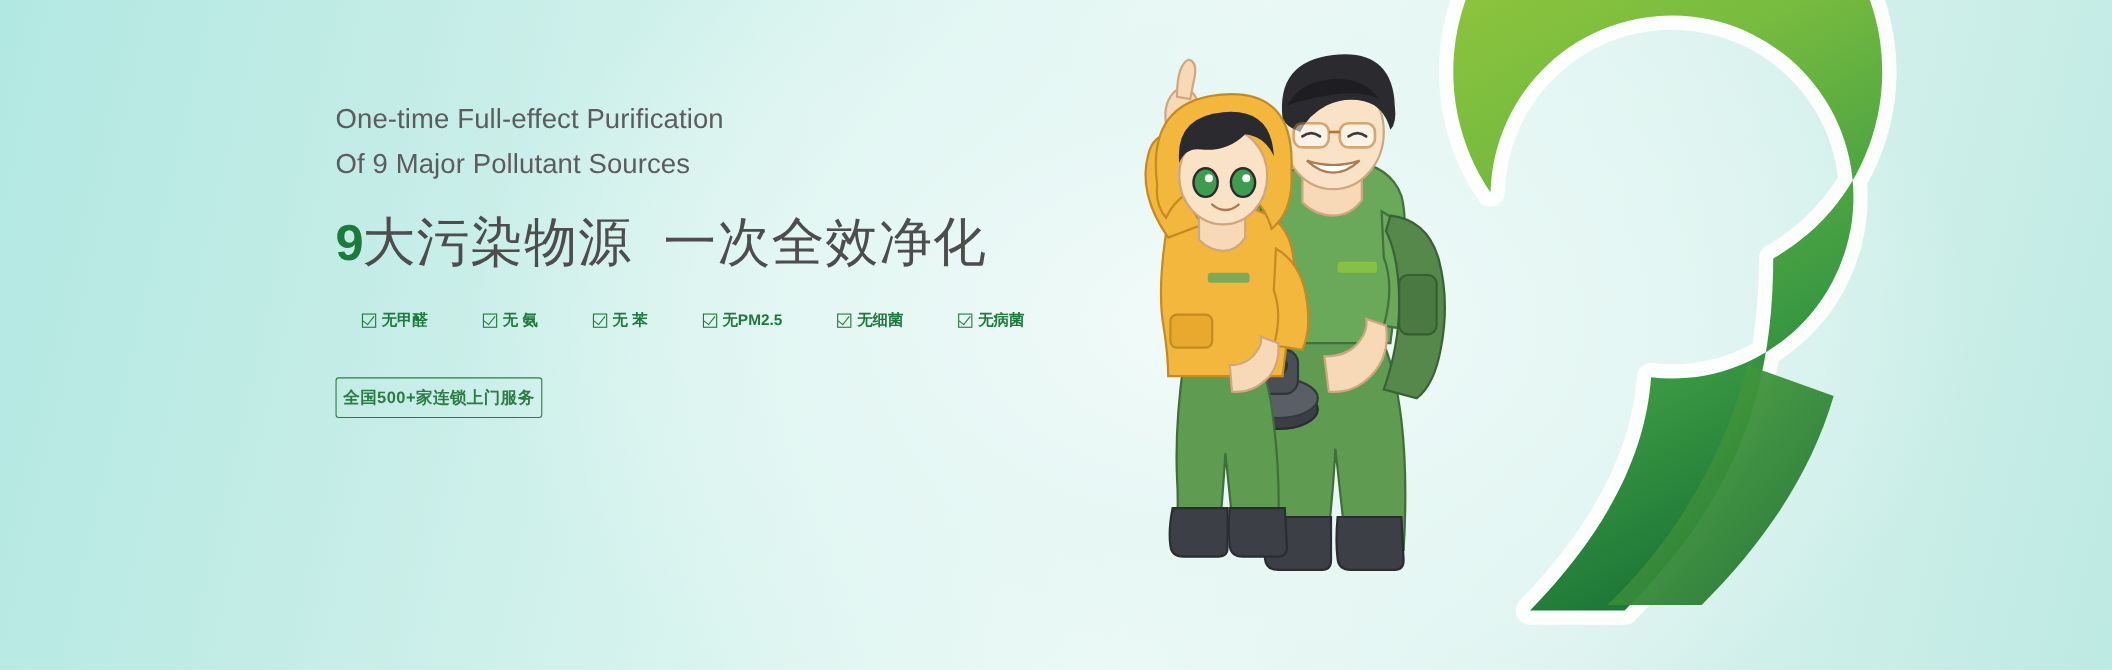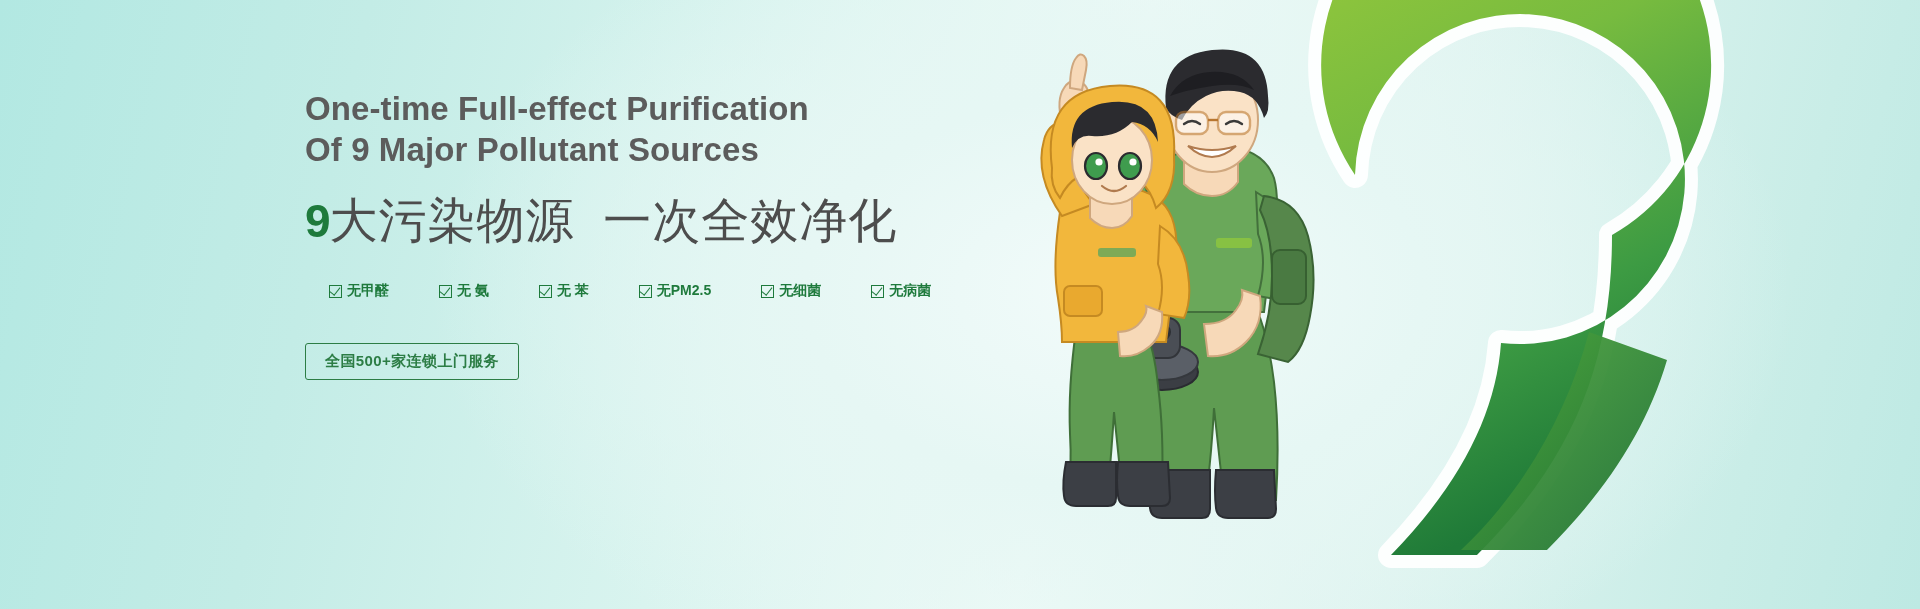--- a/index.html
+++ b/index.html
@@ -17,23 +17,23 @@
     overflow:hidden;
   }
 
   
   .copy {
     position:absolute;
     left:305px; top:88px;
     width:800px;
   }
   .headline-en {
-    font-size:33px;
+    font-size:25px;
     line-height:41px;
-    font-weight:700;
+    font-weight:400;
     color:#5c5c5c;
     letter-spacing:0.1px;
     white-space:pre-line;
   }
   .headline-cn {
     margin-top:27px;
     display:flex;
     align-items:baseline;
     color:#4a4a4a;
     white-space:pre;
@@ -87,21 +87,21 @@
     transform:rotate(38deg);
   }
 
   
   .cta {
     margin-top:43px;
     display:inline-flex;
     align-items:center;
     justify-content:center;
     height:37px;
-    padding:0 19px;
+    padding:0 6px;
     border:1.5px solid #2c7d45;
     border-radius:3px;
     color:#2c7d45;
     font-size:15px;
     font-weight:700;
     letter-spacing:0.4px;
     background:transparent;
     cursor:pointer;
     white-space:nowrap;
   }

